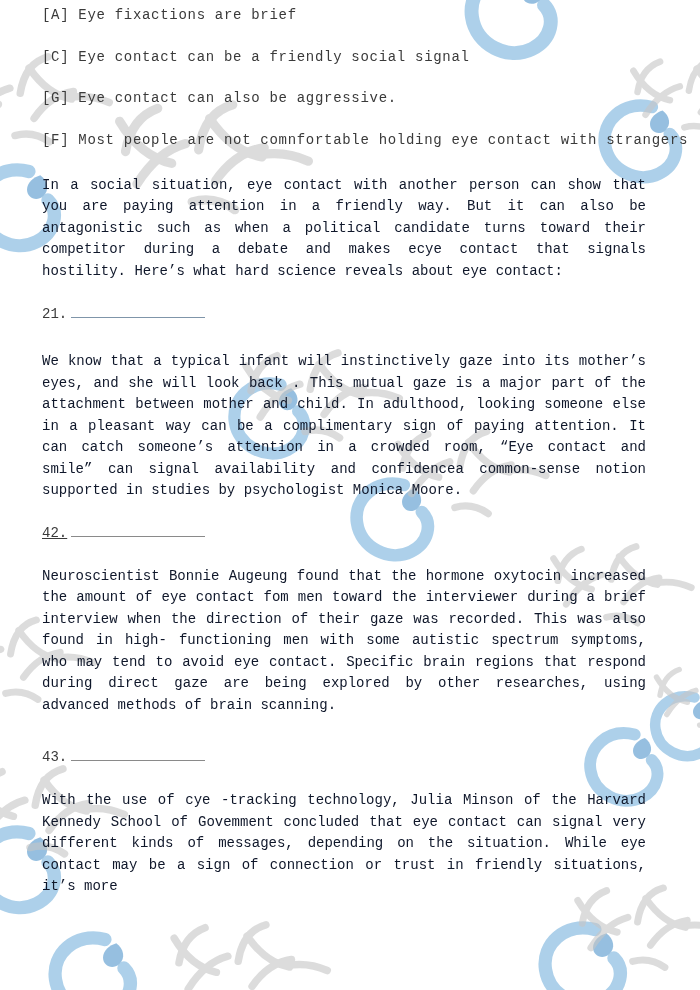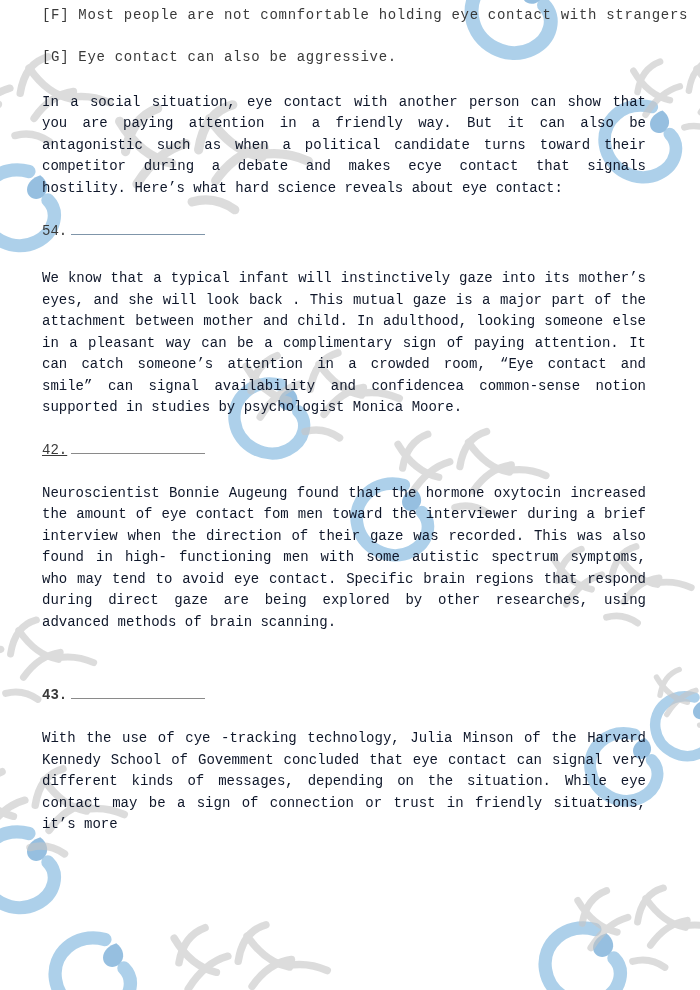--- a/index.html
+++ b/index.html
@@ -37,21 +37,21 @@
     text-align:justify;
     margin:0;
     color:#0f172a;
   }
   .blank-row{
     font-size:14px;line-height:16px;height:16px;
     white-space:nowrap;
   }
   .blank-41{margin:22px 0 31px 0;}
   .blank-42{margin:21px 0 27px 0;text-decoration:underline;}
-  .blank-43{margin:52px 0 27px 0;font-weight:bold;}
+  .blank-43{margin:31px 0 27px 0;}
   .blank-line{
     display:inline-block;
     width:134px;height:13px;
     margin-left:4px;
     border-bottom:1.5px solid #8a8a8a;
   }
   .blank-line.tint-blue{border-bottom-color:#7f95a9;}
 </style>
 </head>
 <body>
@@ -140,28 +140,30 @@
         <use href="#wm-cal-shape"></use>
       </svg>
     <svg class="wm wm-cal" style="left:572px;top:848px;width:140px;height:140px" viewBox="0 0 140 140">
         <use href="#wm-cal-shape"></use>
       </svg>
   </div>
 
   <div class="content">
 
     <div class="options">
+      <div class="option-row"><span class="opt-label">[A]</span><span>Eye fixactions are brief</span></div>
+      <div class="option-row"><span class="opt-label">[C]</span><span>Eye contact can be a friendly social signal</span></div>
+      <div class="option-row"><span class="opt-label">[G]</span><span>Eye contact can also be aggressive.</span></div>
       <div class="option-row"><span class="opt-label">[F]</span><span>Most people are not comnfortable holding eye contact with strangers</span></div>
-      <div class="option-row"><span class="opt-label">[G]</span><span>Eye contact can also be aggressive.</span></div>
     </div>
 
     <p class="para">In a social situation, eye contact with another person can show that you are paying attention in a friendly way. But it can also be antagonistic such as when a political candidate turns toward their competitor during a debate and makes ecye contact that signals hostility. Here’s what hard science reveals about eye contact:</p>
 
     <div class="blank-row blank-41">
-      <span>54.</span><span class="blank-line tint-blue"></span>
+      <span>21.</span><span class="blank-line tint-blue"></span>
     </div>
 
     <p class="para">We know that a typical infant will instinctively gaze into its mother’s eyes, and she will look back . This mutual gaze is a major part of the attachment between mother and child. In adulthood, looking someone else in a pleasant way can be a complimentary sign of paying attention. It can catch someone’s attention in a crowded room, “Eye contact and smile” can signal availability and confidencea common-sense notion supported in studies by psychologist Monica Moore.</p>
 
     <div class="blank-row blank-42">
       <span>42.</span><span class="blank-line"></span>
     </div>
 
     <p class="para">Neuroscientist Bonnie Augeung found that the hormone oxytocin increased the amount of eye contact fom men toward the interviewer during a brief interview when the direction of their gaze was recorded. This was also found in high- functioning men with some autistic spectrum symptoms, who may tend to avoid eye contact. Specific brain regions that respond during direct gaze are being explored by other researches, using advanced methods of brain scanning.</p>
 

